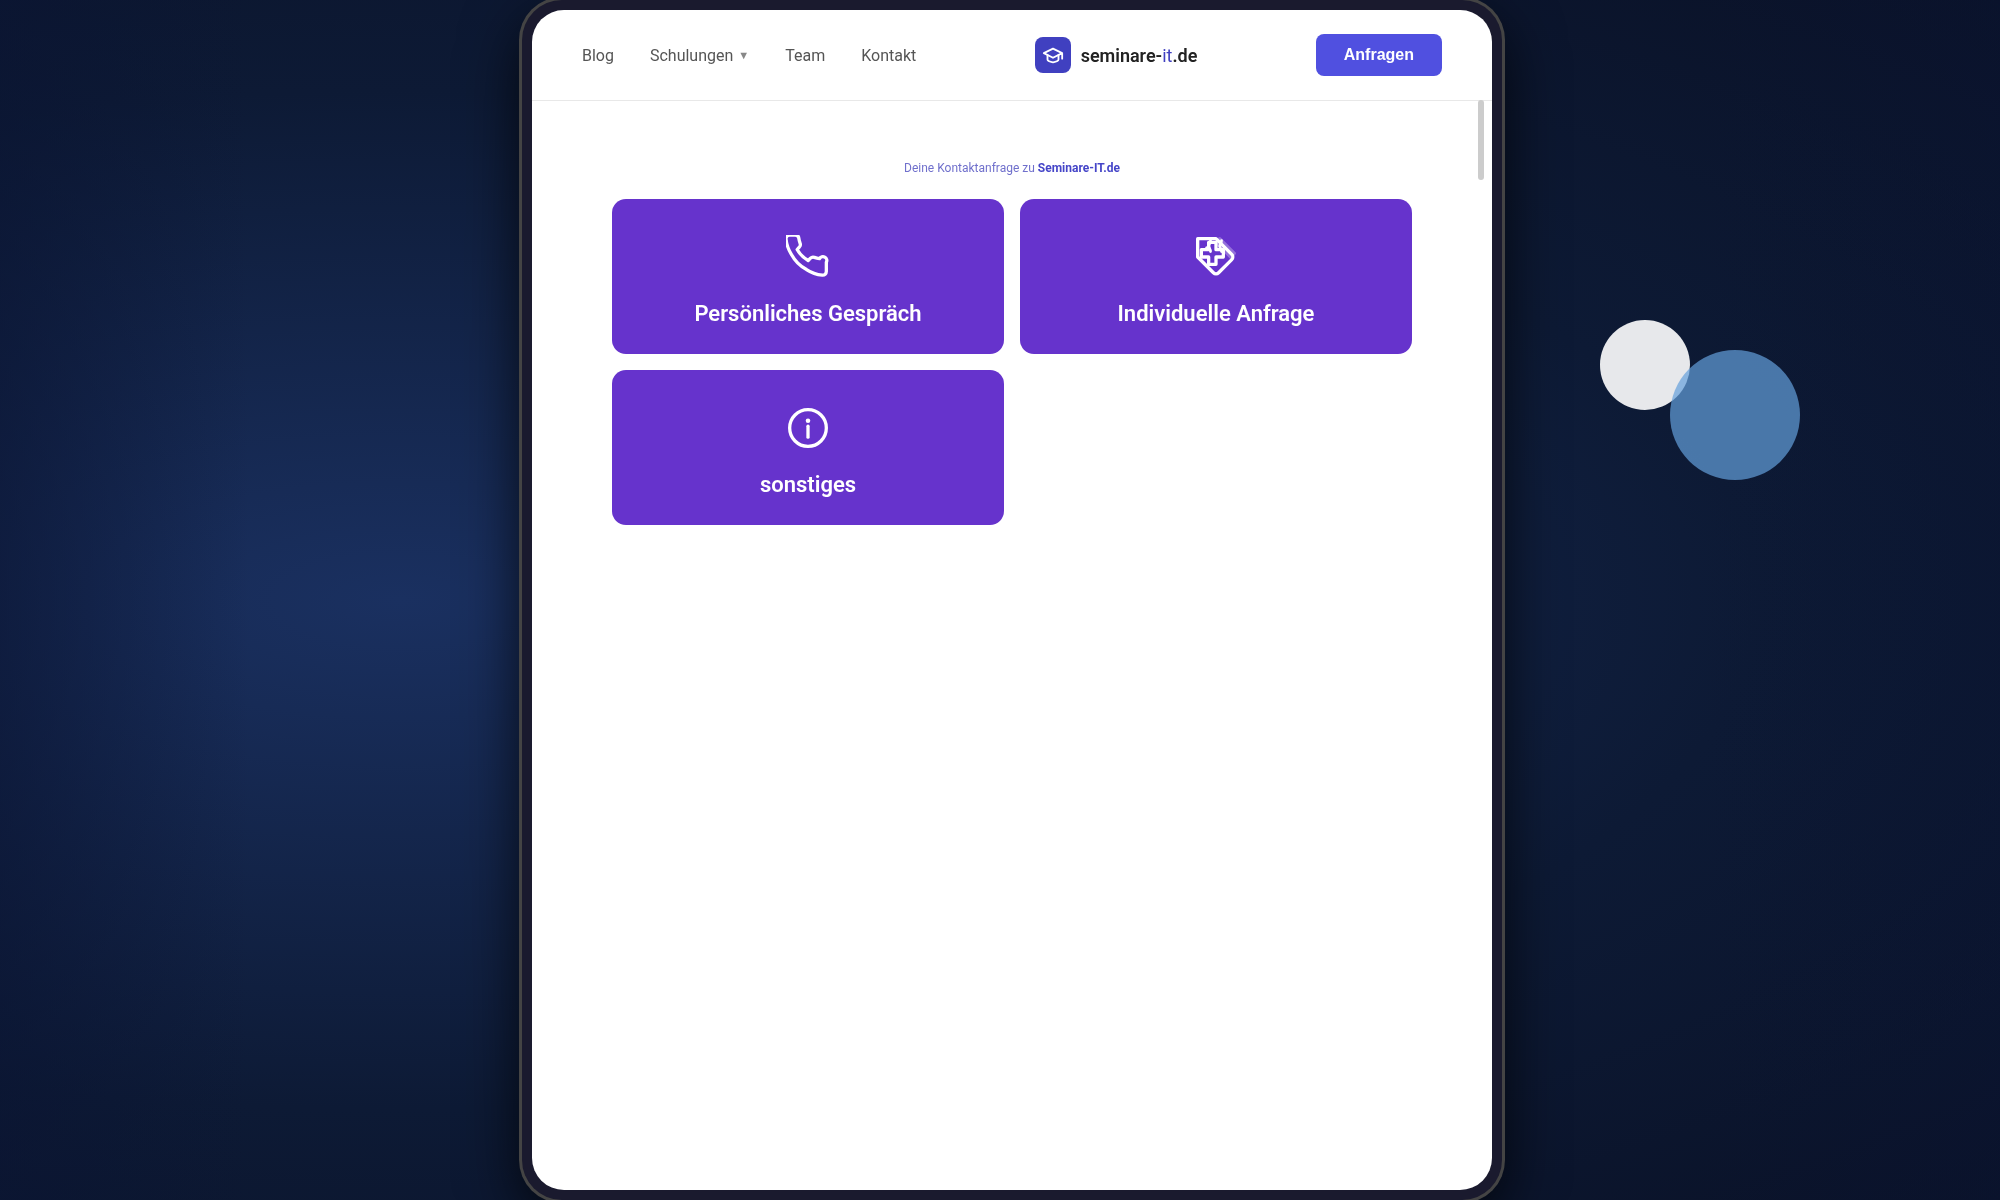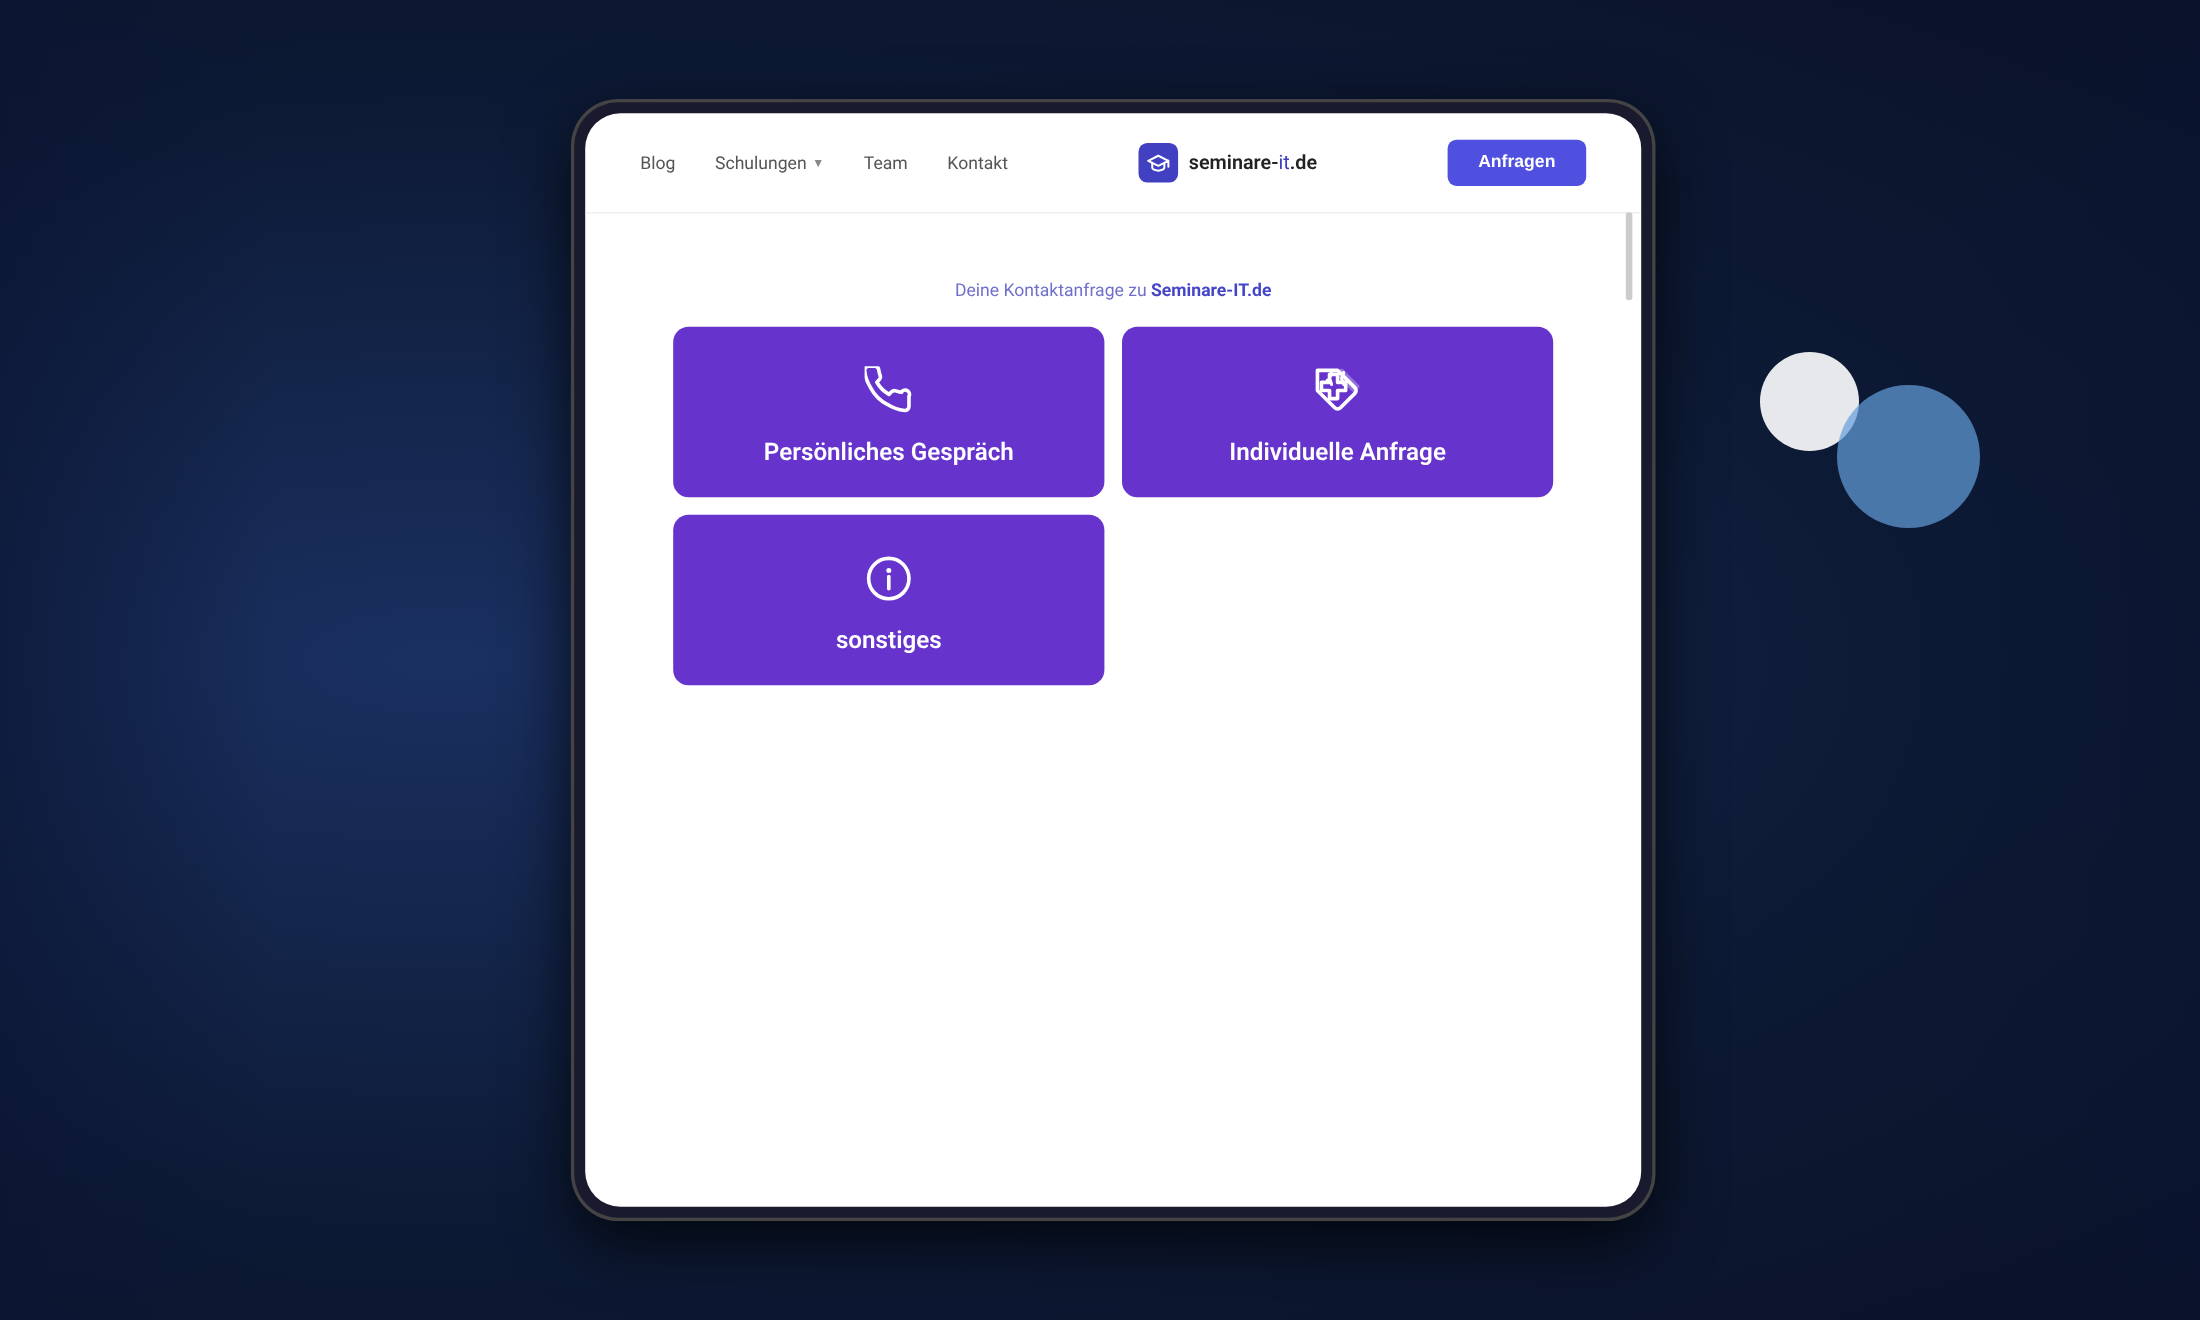--- a/index.html
+++ b/index.html
@@ -43,21 +43,21 @@
       right: 200px;
       top: 350px;
       z-index: 1;
     }
 
     
     .tablet-frame {
       position: relative;
       z-index: 2;
       width: 980px;
-      height: 1014px;
+      height: 1200px;
       background: #1a1a2e;
       border-radius: 40px;
       box-shadow: 0 0 0 3px #444, 0 20px 60px rgba(0,0,0,0.8);
       display: flex;
       flex-direction: column;
       align-items: center;
       justify-content: flex-start;
       padding: 10px;
       margin-left: 24px;
     }
@@ -163,21 +163,21 @@
     .main-content {
       flex: 1;
       display: flex;
       flex-direction: column;
       align-items: center;
       padding: 60px 60px 40px;
     }
 
     .subtitle {
       color: #7070cc;
-      font-size: 16px;
+      font-size: 12px;
       margin-bottom: 24px;
       text-align: center;
     }
 
     .subtitle-bold {
       color: #4545c8;
       font-weight: 700;
     }
 
     .main-title {

